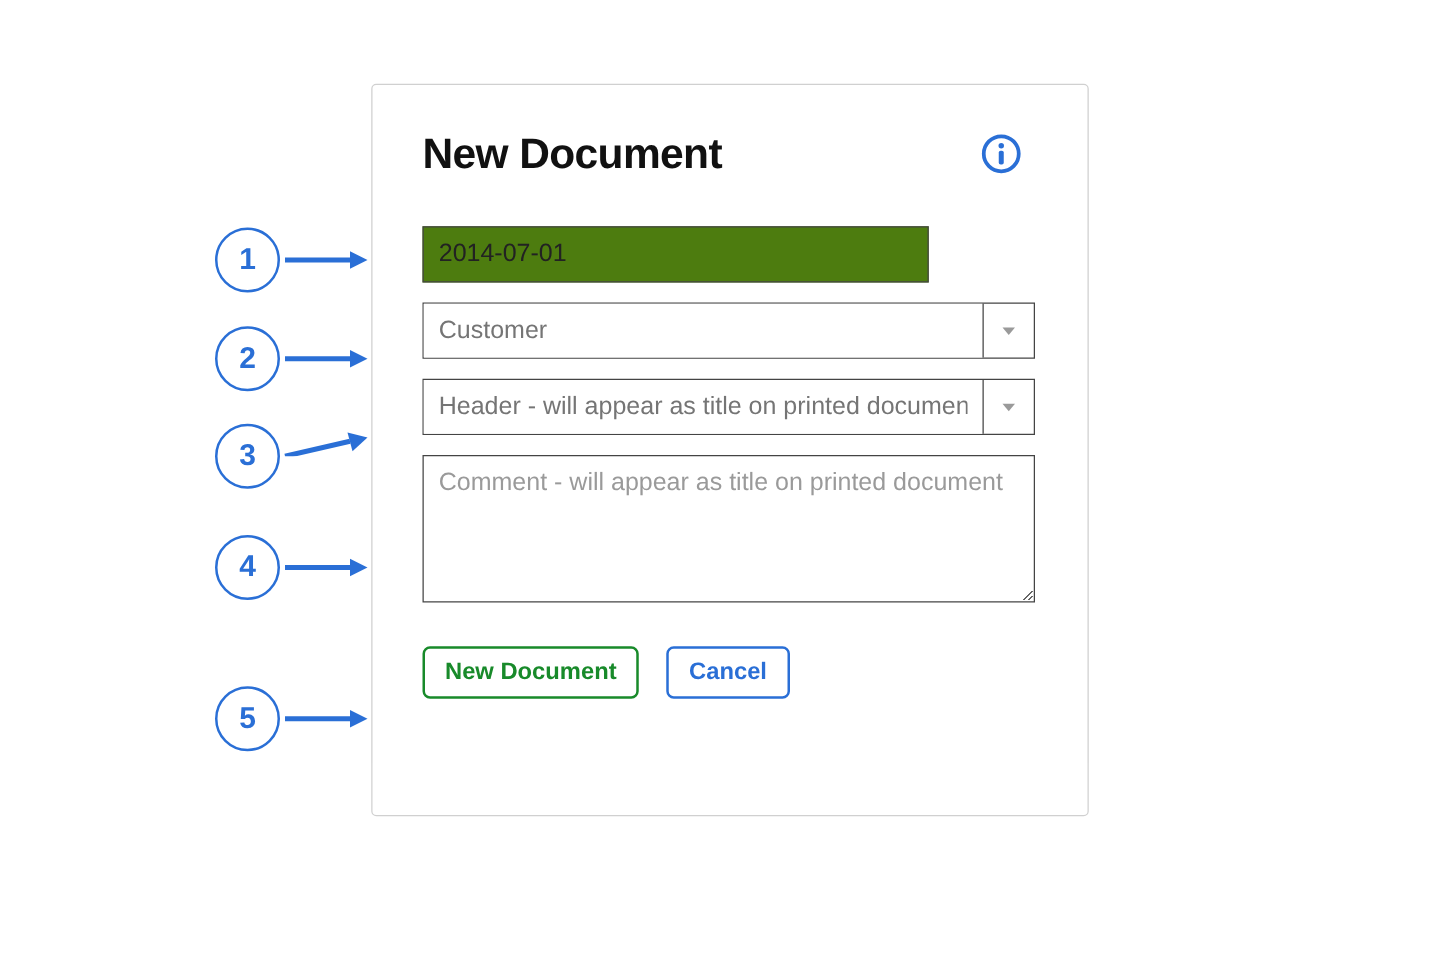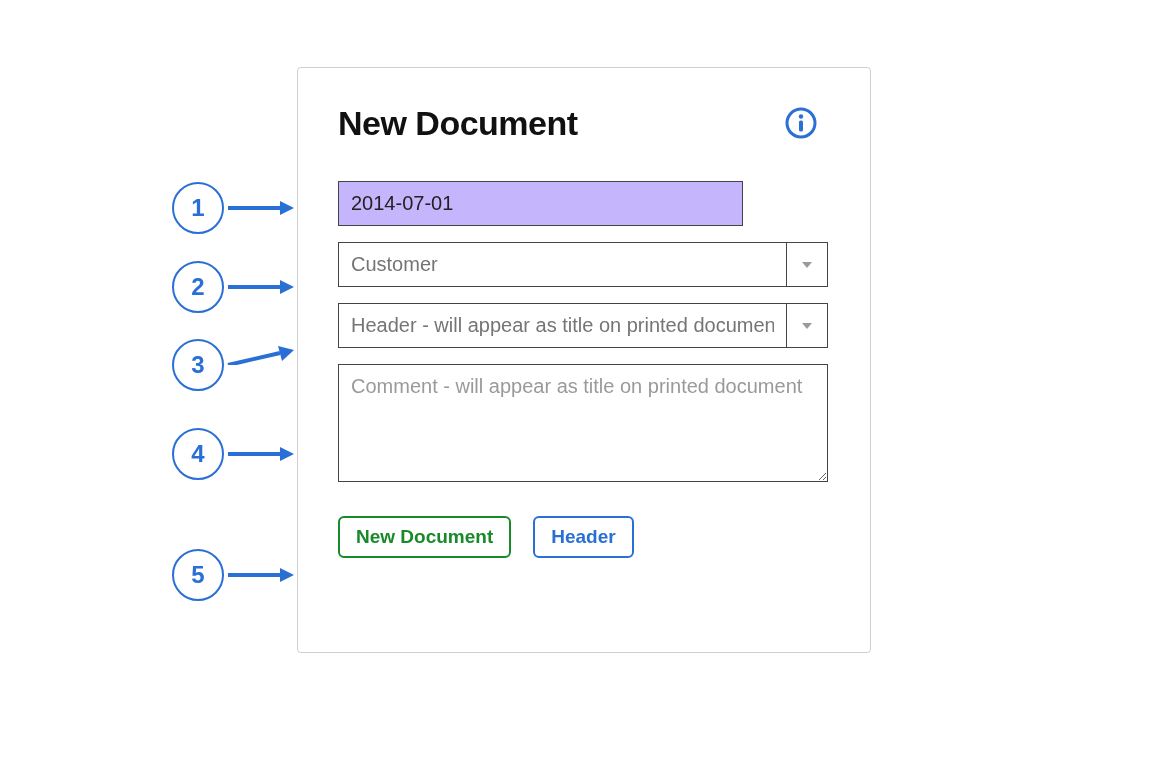--- a/index.html
+++ b/index.html
@@ -51,21 +51,21 @@
   }
 
   .text-input {
     box-sizing: border-box;
     height: 45px;
     border: 1.5px solid #444;
     padding: 0 12px;
     font-size: 20px;
     font-family: "Helvetica Neue", Arial, sans-serif;
     color: #222;
-    background: #c4b5fd;
+    background: #4d7c0f;
     outline: none;
   }
 
   .date-input {
     width: 405px;
   }
 
   .select-wrap {
     display: flex;
     width: 490px;
@@ -247,17 +247,17 @@
 
   <div class="field-row">
     <textarea class="textarea" placeholder="Comment - will appear as title on printed document" style=""></textarea>
   </div>
 
   <div class="button-row">
     <div class="btn btn-primary">
       <span>New Document</span>
     </div>
     <div class="btn btn-secondary">
-      <span>Header</span>
+      <span>Cancel</span>
     </div>
   </div>
 
 </div>
 
 </body></html>

